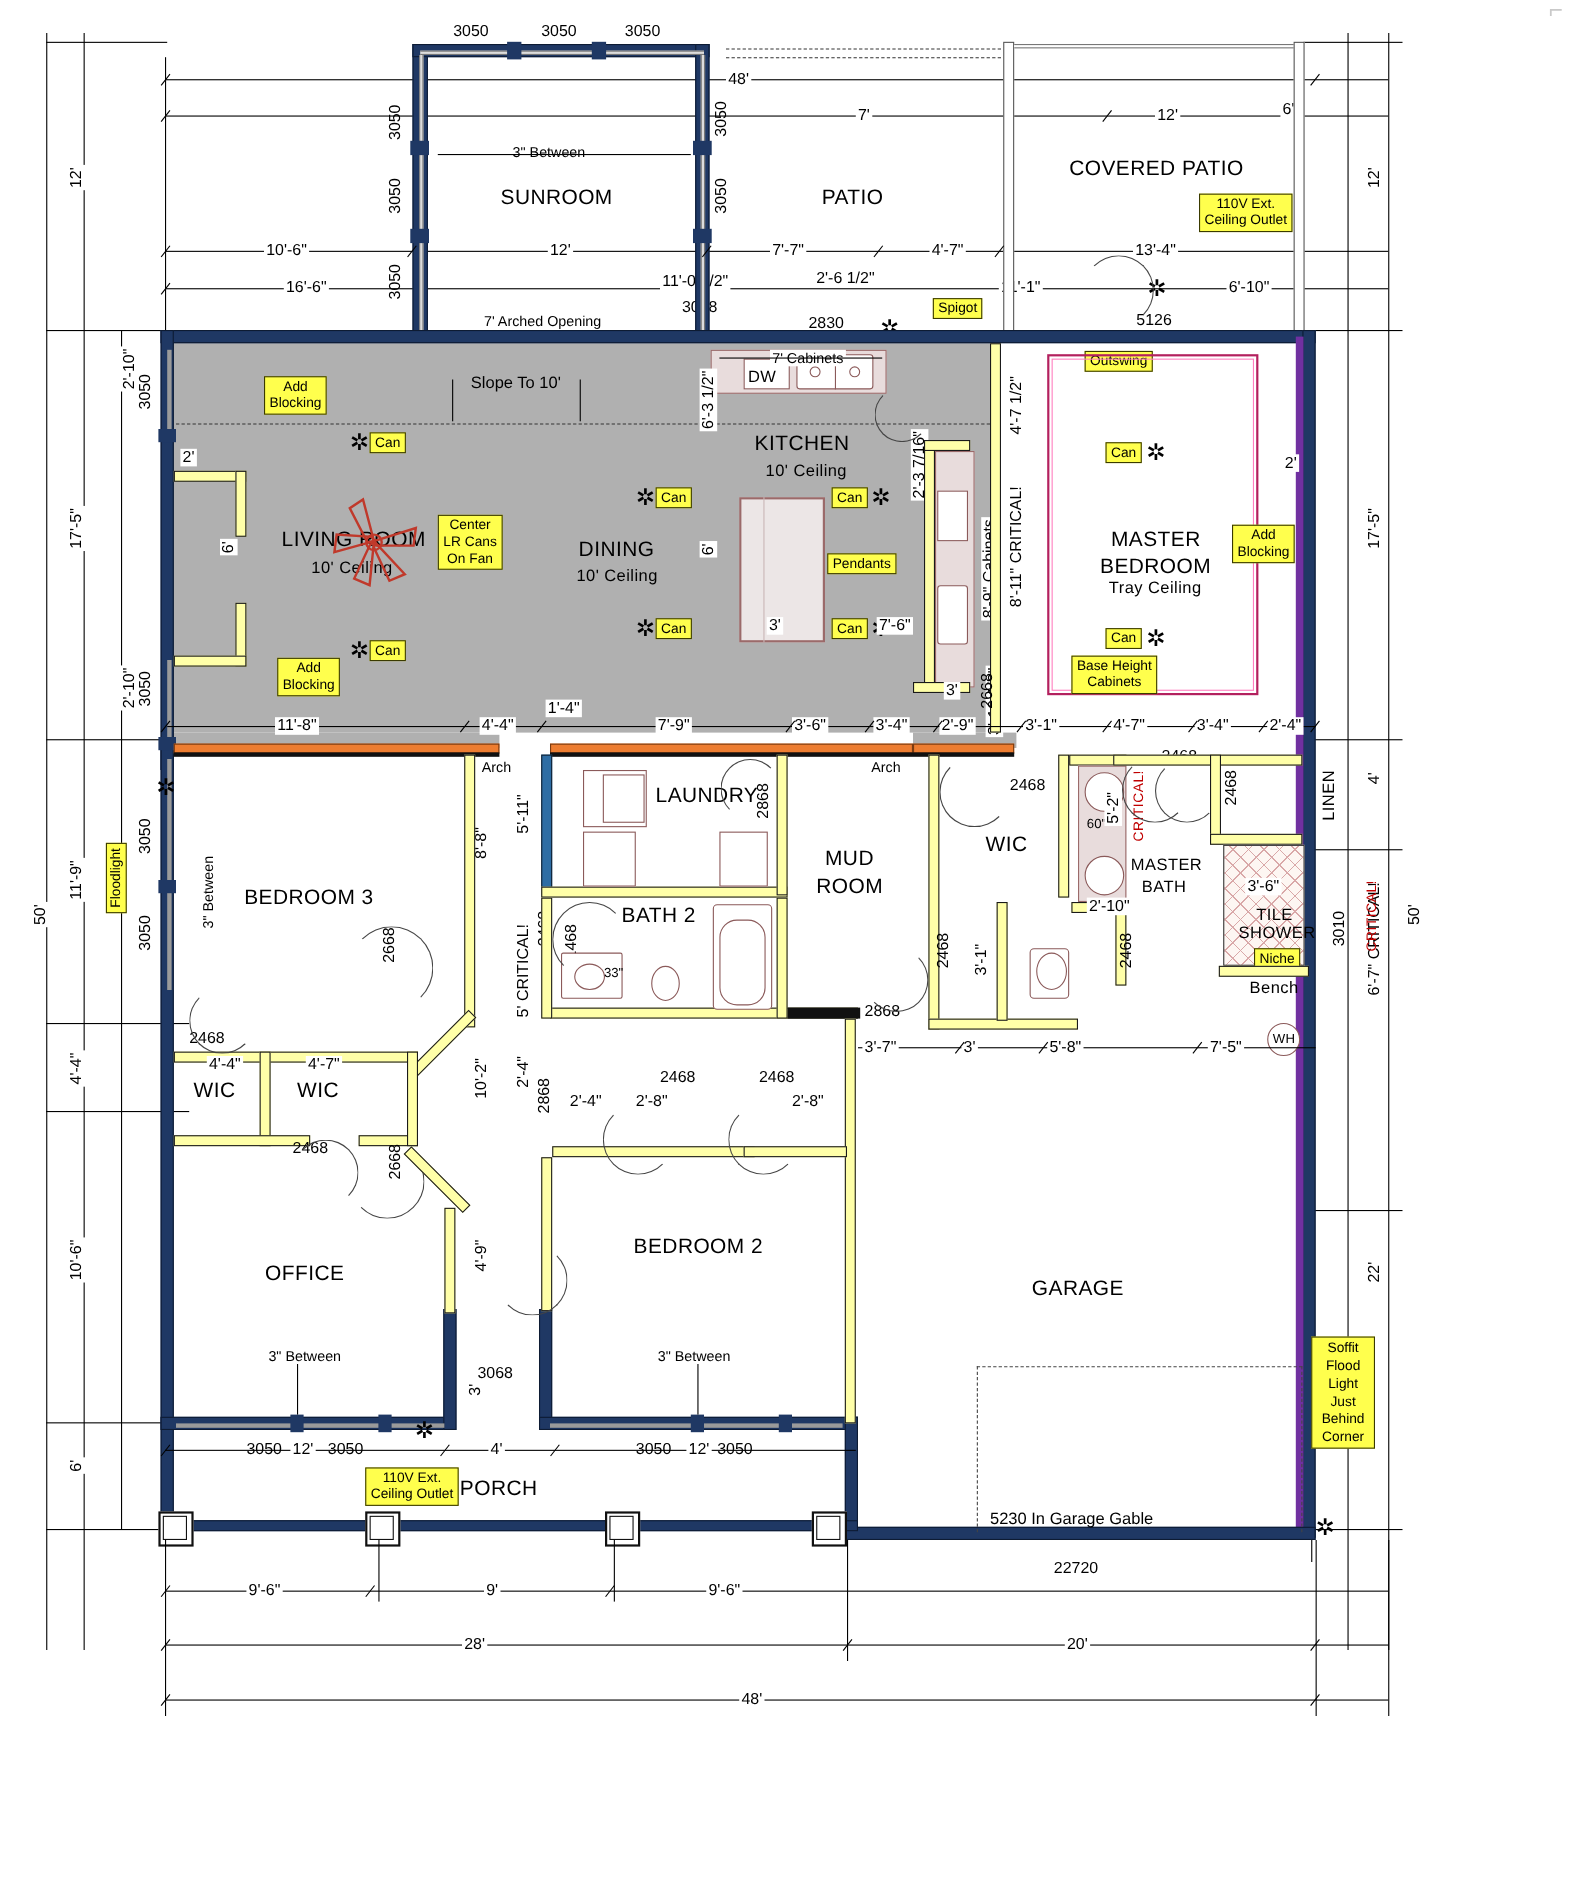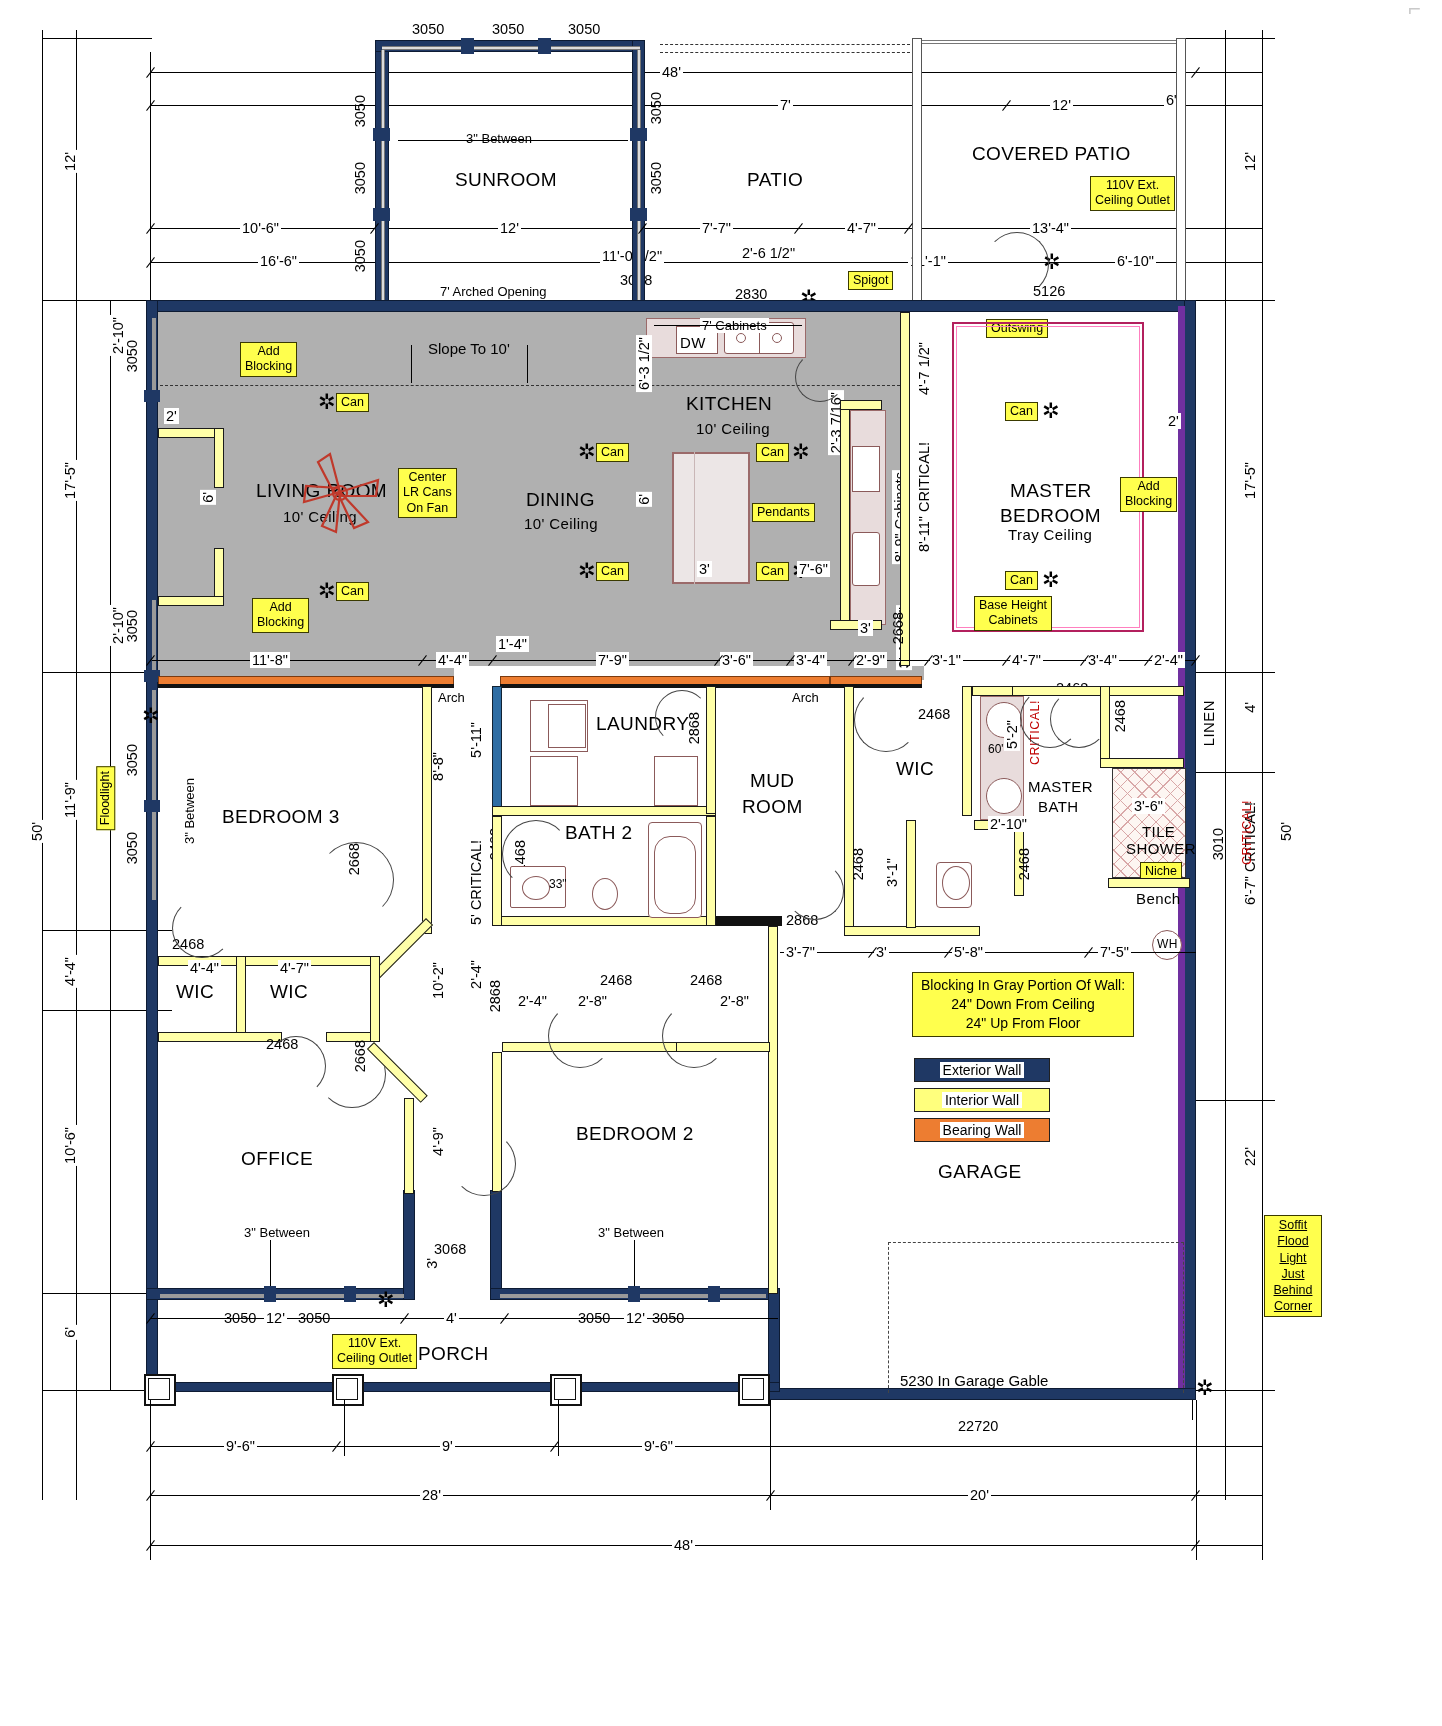--- a/index.html
+++ b/index.html
@@ -494,43 +494,27 @@
   <div class="win" style="left:578px;top:1310px;">3050</div>
   <div class="win" style="left:652px;top:1310px;">3050</div>
   <div class="win" style="left:434px;top:1241px;">3068</div>
   <div class="dimv-up" style="left:424px;top:1256px;">3'</div>
 
   <div class="rm" style="left:938px;top:1161px;">GARAGE</div>
   <div class="garbox" style="left:888px;top:1242px;width:294px;height:150px;border-bottom:none;"></div>
   <div class="note" style="left:900px;top:1372px;font-size:15px;">5230 In Garage Gable</div>
   <div class="win" style="left:958px;top:1418px;">22720</div>
 
-  <div class="cal big" style="left:912px;top:972px;">
-    <div>Blocking In Gray Portion Of Wall:</div>
-    <div>24" Down From Ceiling</div>
-    <div>24" Up From Floor</div>
-  </div>
 
   <div class="hl" style="left:780px;top:952px;width:416px;"></div>
   <div class="dim" style="left:784px;top:944px;">3'-7"</div>
   <div class="dim" style="left:874px;top:944px;">3'</div>
   <div class="dim" style="left:952px;top:944px;">5'-8"</div>
   <div class="dim" style="left:1098px;top:944px;">7'-5"</div>
 
-  <div id="legend">
-    <div class="lg e">
-      <span>Exterior Wall</span>
-    </div>
-    <div class="lg i">
-      <span>Interior Wall</span>
-    </div>
-    <div class="lg b">
-      <span>Bearing Wall</span>
-    </div>
-  </div>
 
   <div class="rm" style="left:418px;top:1343px;">PORCH</div>
   <div class="cal" style="left:332px;top:1334px;">
     <div>110V Ext.</div>
     <div>Ceiling Outlet</div>
   </div>
   <div class="star" style="left:377px;top:1290px;">✲</div>
 
   <div class="hl" style="left:150px;top:1318px;width:628px;"></div>
   <div class="dim" style="left:264px;top:1310px;">12'</div>
@@ -557,21 +541,21 @@
   <div class="vl" style="left:558px;top:1400px;height:56px;"></div>
   <div class="vl" style="left:770px;top:1400px;height:110px;"></div>
 
   <div class="dim" style="left:224px;top:1438px;">9'-6"</div>
   <div class="dim" style="left:440px;top:1438px;">9'</div>
   <div class="dim" style="left:642px;top:1438px;">9'-6"</div>
   <div class="dim" style="left:420px;top:1487px;">28'</div>
   <div class="dim" style="left:968px;top:1487px;">20'</div>
   <div class="dim" style="left:672px;top:1537px;">48'</div>
 
-  <div class="cal col" style="left:1264px;top:1215px;text-decoration:underline;">Soffit<br>Flood<br>Light<br>Just<br>Behind<br>Corner</div>
+  <div class="cal col" style="left:1192px;top:1215px;">Soffit<br>Flood<br>Light<br>Just<br>Behind<br>Corner</div>
   <div class="star" style="left:1196px;top:1378px;">✲</div>
 
   <div class="tick" style="left:144px;top:72px;"></div>
   <div class="tick" style="left:144px;top:105px;"></div>
   <div class="tick" style="left:144px;top:228px;"></div>
   <div class="tick" style="left:144px;top:262px;"></div>
   <div class="tick" style="left:368px;top:228px;"></div>
   <div class="tick" style="left:636px;top:228px;"></div>
   <div class="tick" style="left:792px;top:228px;"></div>
   <div class="tick" style="left:902px;top:228px;"></div>

